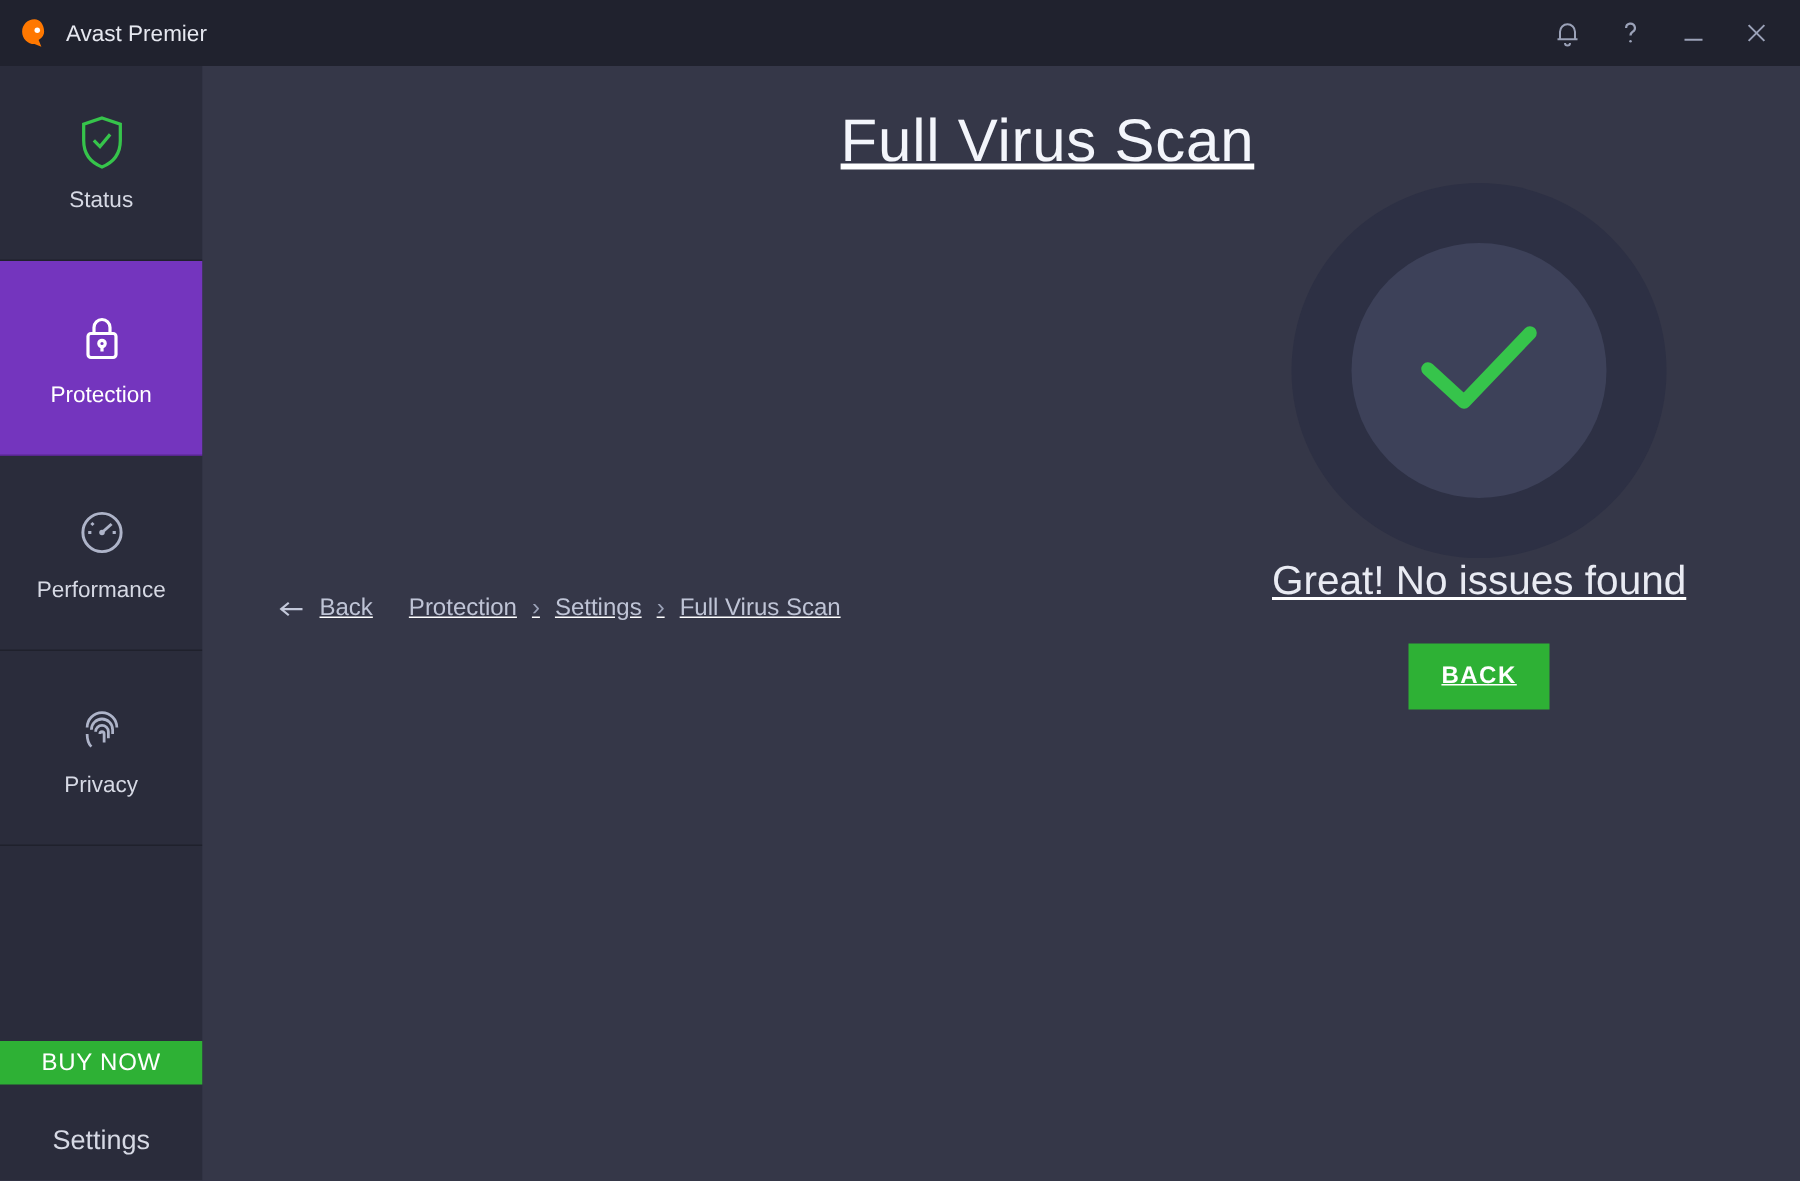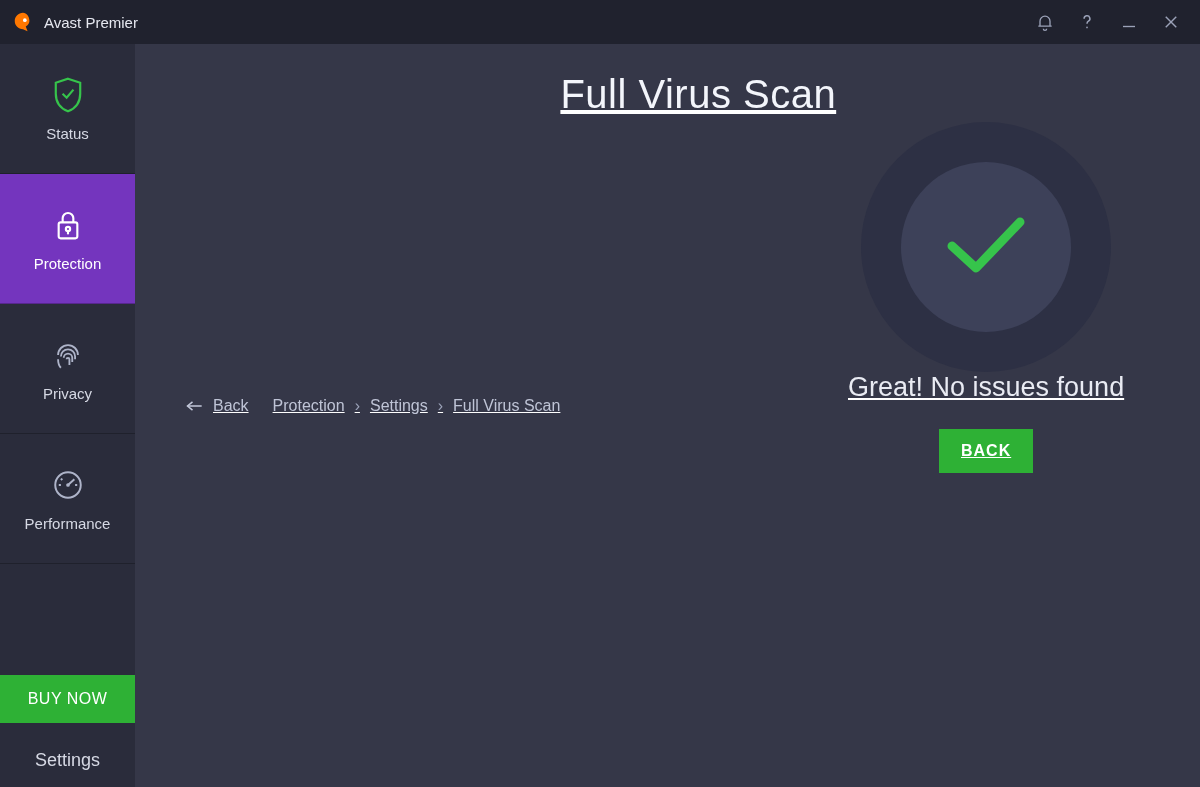--- a/index.html
+++ b/index.html
@@ -50,21 +50,21 @@
     border-bottom: 1px solid rgba(0,0,0,0.25);
     cursor: pointer;
     position: relative;
   }
   .nav-item.active { background: #7435be; color: #fff; }
   .nav-item .icon-wrap { height: 40px; display:flex; align-items:center; justify-content:center; }
   .nav-item .nav-label { font-size: 15px; text-align: center; }
   .sidebar .flex-spacer { flex: 1; }
   .buy-now-btn {
     margin: 8px 0 0 0;
-    height: 48px;
+    height: 29px;
     width: 100%;
     background: #2eb135;
     color: #fff;
     border: none;
     font-size: 16px;
     letter-spacing: 0.5px;
     cursor: pointer;
     font-weight: 500;
   }
   .settings-link {
@@ -205,43 +205,43 @@
           <path d="M8 11 V8 a4 4 0 0 1 8 0 v3"></path>
           <circle cx="12" cy="16" r="1.6"></circle>
           <line x1="12" y1="17.5" x2="12" y2="20"></line>
         </svg>
       </span>
       <span class="nav-label">Protection</span>
     </div>
 
     <div class="nav-item">
       <span class="icon-wrap">
-        <svg width="34" height="34" viewBox="0 0 24 24" fill="none" stroke="#aeb4c9" stroke-width="1.3">
-          <path d="M5 12a7 7 0 0 1 14 0"></path>
-          <path d="M7 13a5 5 0 0 1 10 0v2"></path>
-          <path d="M9 14a3 3 0 0 1 6 0v3"></path>
-          <path d="M11 15a1 1 0 0 1 2 0v4"></path>
-          <path d="M5 15c0 3 1 5 2 6"></path>
-        </svg>
-      </span>
-      <span class="nav-label">Privacy</span>
-    </div>
-
-    <div class="nav-item">
-      <span class="icon-wrap">
         <svg width="34" height="34" viewBox="0 0 24 24" fill="none" stroke="#aeb4c9" stroke-width="1.4">
           <circle cx="12" cy="12" r="9"></circle>
           <line x1="12" y1="12" x2="16.5" y2="8"></line>
           <circle cx="12" cy="12" r="1.3" fill="#aeb4c9" stroke="none"></circle>
           <line x1="5.5" y1="12" x2="7" y2="12"></line>
           <line x1="17" y1="12" x2="18.5" y2="12"></line>
           <line x1="7" y1="7.5" x2="8" y2="8.5"></line>
         </svg>
       </span>
       <span class="nav-label">Performance</span>
+    </div>
+
+    <div class="nav-item">
+      <span class="icon-wrap">
+        <svg width="34" height="34" viewBox="0 0 24 24" fill="none" stroke="#aeb4c9" stroke-width="1.3">
+          <path d="M5 12a7 7 0 0 1 14 0"></path>
+          <path d="M7 13a5 5 0 0 1 10 0v2"></path>
+          <path d="M9 14a3 3 0 0 1 6 0v3"></path>
+          <path d="M11 15a1 1 0 0 1 2 0v4"></path>
+          <path d="M5 15c0 3 1 5 2 6"></path>
+        </svg>
+      </span>
+      <span class="nav-label">Privacy</span>
     </div>
 
     <div class="flex-spacer"></div>
 
     <button class="buy-now-btn">BUY NOW</button>
 
     <div class="settings-link">Settings</div>
   </div>
 
   <div class="main">

